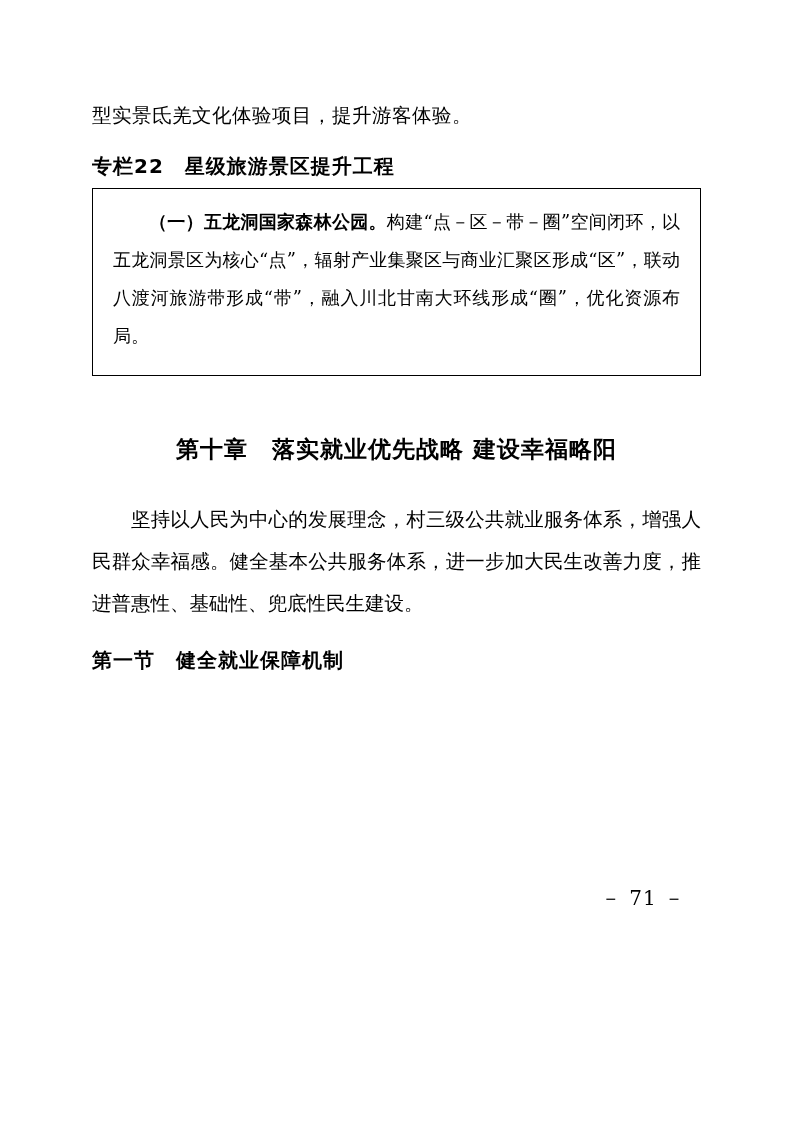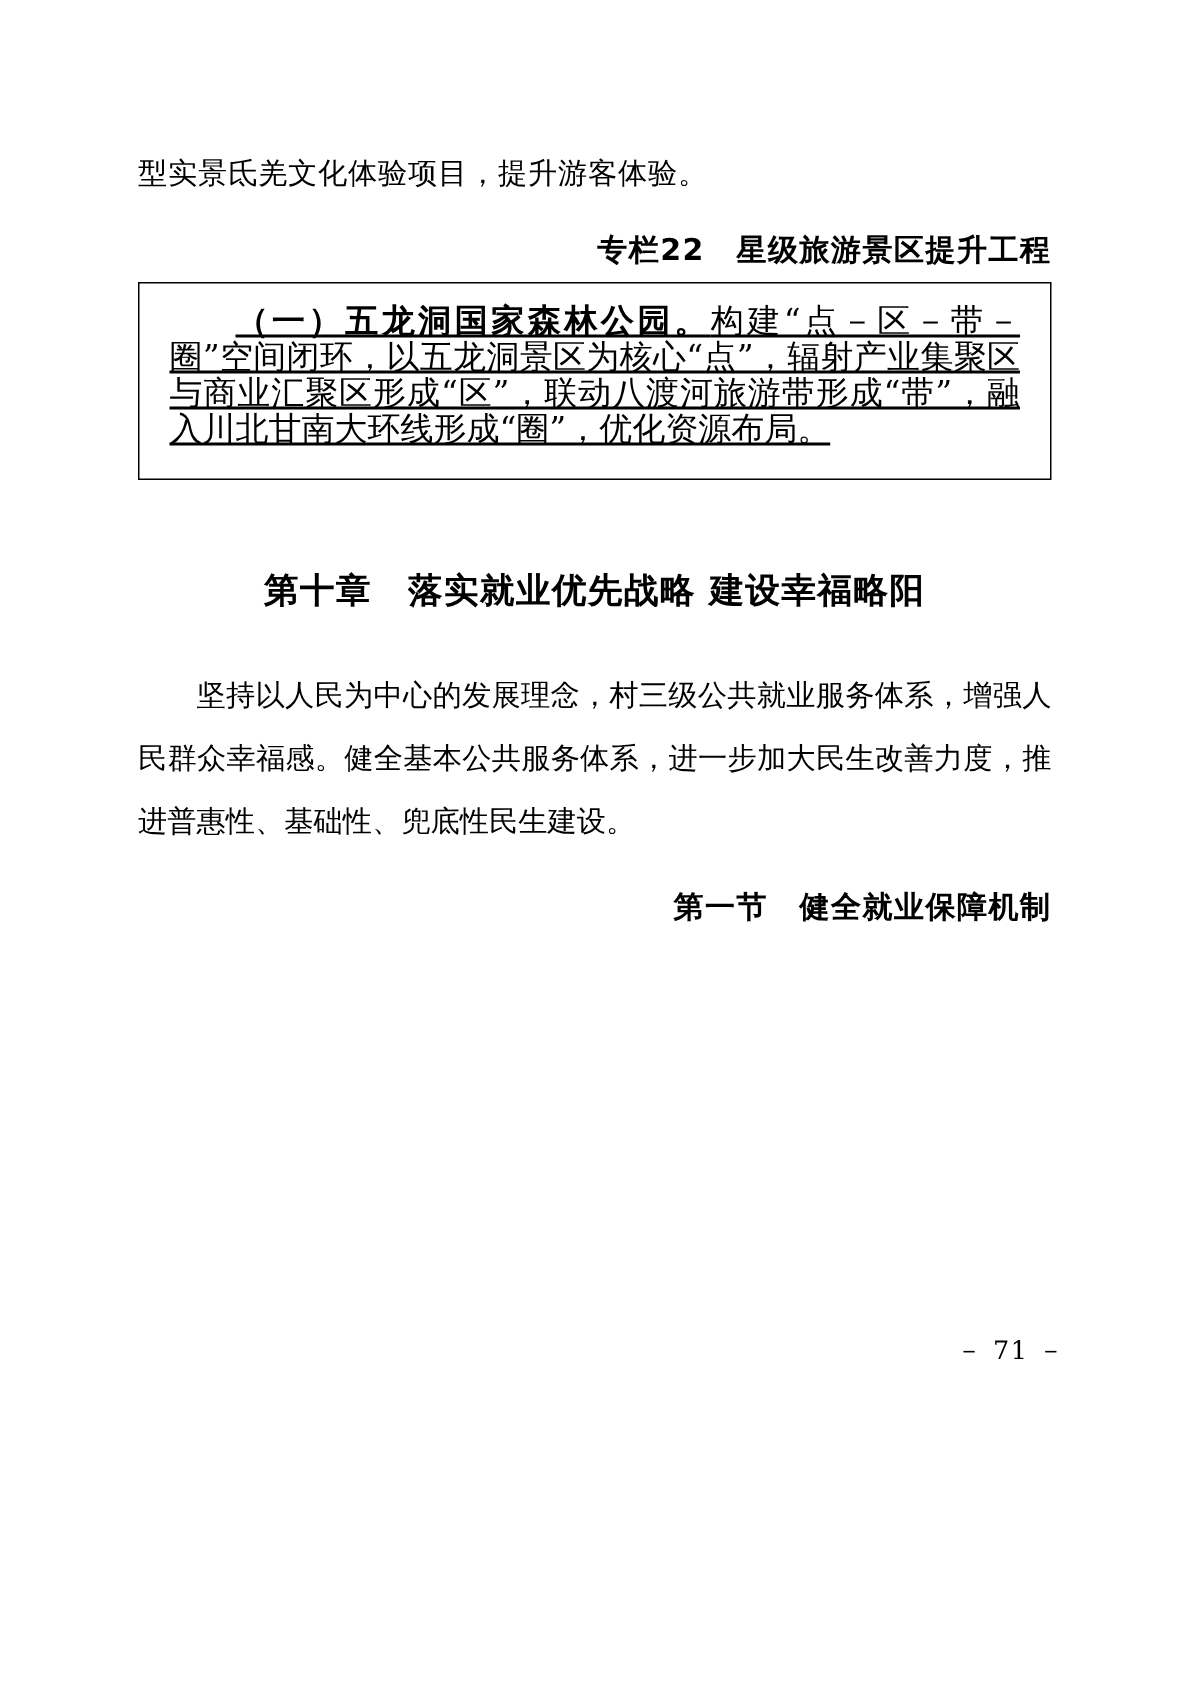--- a/index.html
+++ b/index.html
@@ -26,80 +26,79 @@
   .body-text {
     font-size: 19.5px;
     line-height: 42px;
     letter-spacing: 0.5px;
     text-align: justify;
     text-justify: inter-character;
   }
 
   
   .callout-title {
-    text-align: right;
+    text-align: left;
     font-size: 20px;
     font-weight: bold;
     font-family: "DejaVu Sans", "Liberation Sans", sans-serif;
     margin: 16px 0 8px 0;
     letter-spacing: 1px;
   }
   .callout-box {
     border: 1.5px solid #000;
     padding: 14px 20px 18px 20px;
     margin-bottom: 6px;
   }
   .callout-box p {
     margin: 0 0 2px 0;
-    font-size: 22px;
-    line-height: 24px;
+    font-size: 18px;
+    line-height: 38px;
     text-align: justify;
     text-justify: inter-character;
     text-indent: 2em;
-    text-decoration: underline;
   }
   .callout-box .lead {
     font-weight: bold;
     font-family: "DejaVu Sans", "Liberation Sans", sans-serif;
   }
 
   
   .chapter-heading {
     text-align: center;
     font-size: 23px;
     font-weight: bold;
     font-family: "DejaVu Sans", "Liberation Sans", sans-serif;
     margin: 58px 0 34px 0;
     letter-spacing: 1px;
   }
   .section-heading {
-    text-align: right;
+    text-align: left;
     font-size: 20px;
     font-weight: bold;
     font-family: "DejaVu Sans", "Liberation Sans", sans-serif;
     margin: 22px 0 6px 0;
     letter-spacing: 1px;
   }
   .para {
     margin: 0 0 0 0;
     font-size: 19.5px;
     line-height: 42px;
     text-align: justify;
     text-justify: inter-character;
   }
   .para.indent { text-indent: 2em; }
   .strong-lead {
     font-weight: bold;
     font-family: "DejaVu Sans", "Liberation Sans", sans-serif;
   }
   .page-number {
     position: absolute;
-    right: 83px;
+    right: 108px;
     bottom: 62px;
-    font-size: 17px;
+    font-size: 20px;
     font-family: "DejaVu Serif", "Liberation Serif", serif;
     letter-spacing: 1px;
   }
 </style>
 </head>
 <body>
 
 <div class="page">
 
   <div class="body-text">型实景氐羌文化体验项目，提升游客体验。</div>

